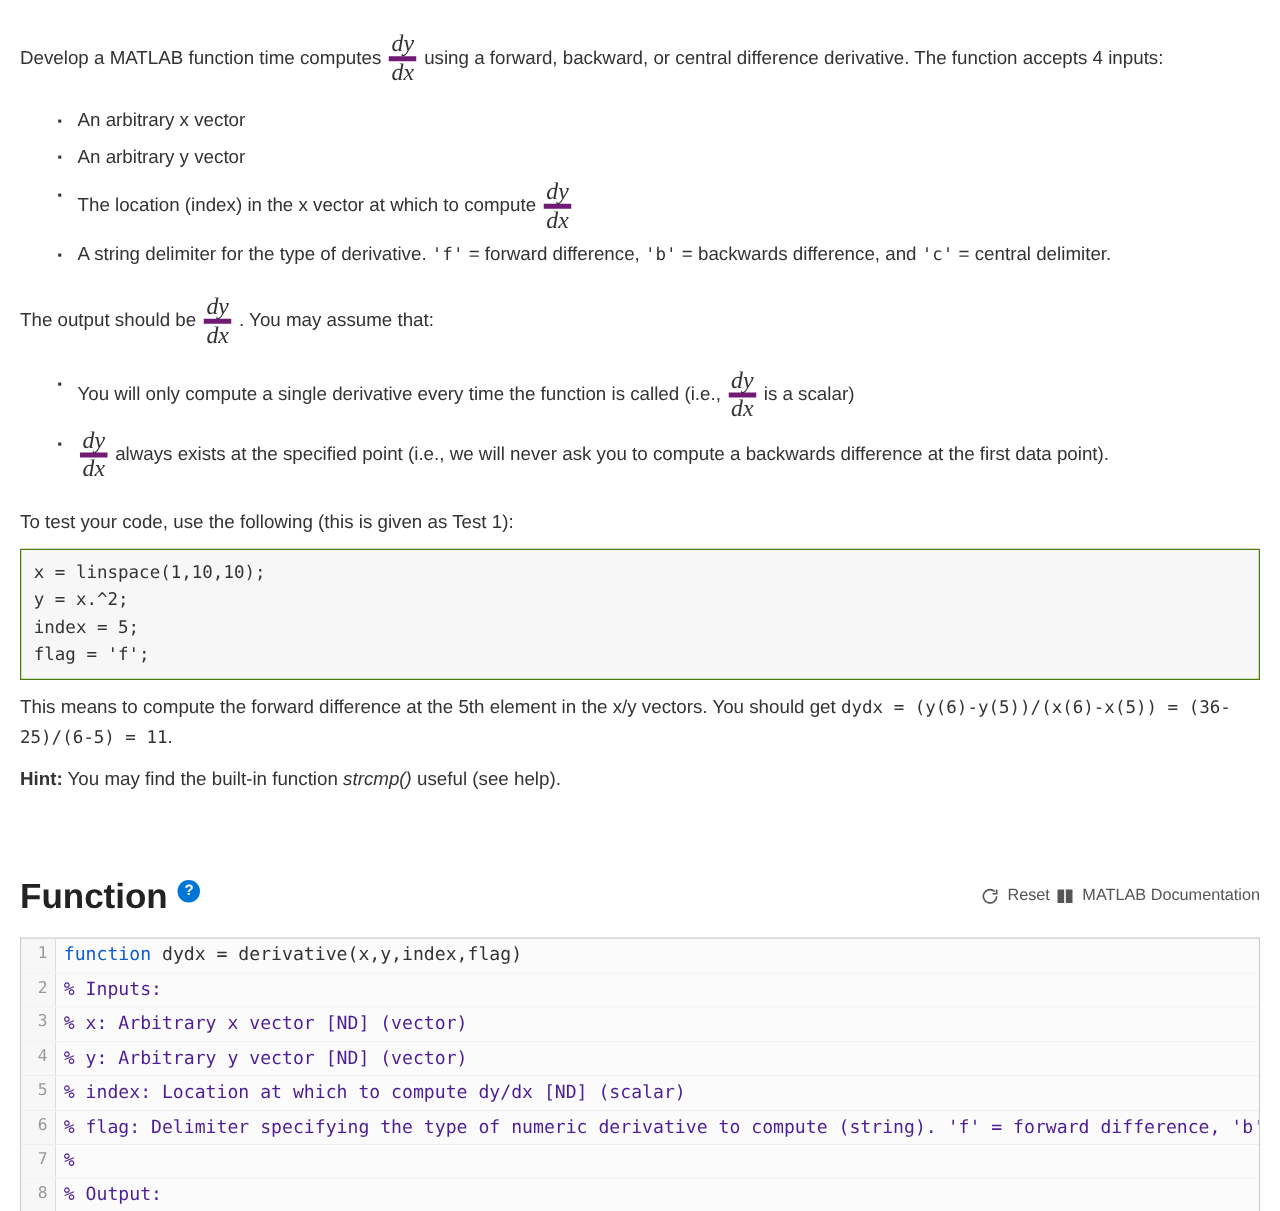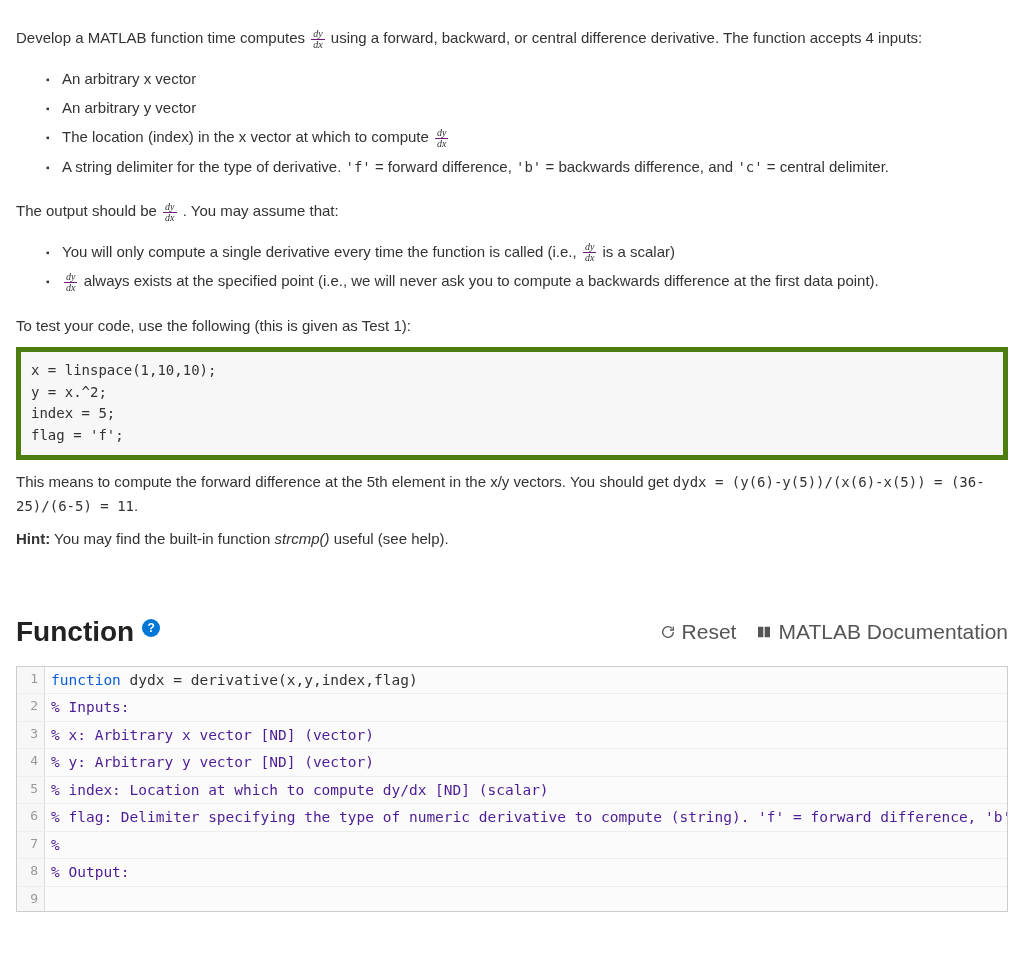--- a/index.html
+++ b/index.html
@@ -11,27 +11,27 @@
     color: #333;
     line-height: 1.55;
     background: #fff;
   }
   .frac {
     display: inline-block;
     vertical-align: middle;
     text-align: center;
     font-style: italic;
     font-family: "Times New Roman", serif;
-    font-size: 10px;
+    font-size: 19px;
     line-height: 1;
     position: relative;
     margin: 0 2px;
   }
   .frac .top { display: block; padding: 0 2px; }
-  .frac .bot { display: block; border-top: 1px solid #701a75; padding: 0 2px; }
+  .frac .bot { display: block; border-top: 4px solid #701a75; padding: 0 2px; }
   ul.bullets {
     list-style: none;
     padding-left: 46px;
     margin: 14px 0 18px 0;
   }
   ul.bullets li {
     position: relative;
     padding: 3px 0;
   }
   ul.bullets li::before {
@@ -41,21 +41,21 @@
     font-size: 10px;
     top: 8px;
     color: #333;
   }
   code.inline, .mono {
     font-family: "Consolas", "Menlo", monospace;
     font-size: 14px;
   }
   pre.codeblk {
     background: #f7f7f7;
-    border: 5px solid #4d7c0f;
+    border: 1px solid #4d7c0f;
     padding: 8px 10px;
     font-family: "Consolas", "Menlo", monospace;
     font-size: 14px;
     margin: 8px 0 10px 0;
     white-space: pre;
     overflow: hidden;
   }
   .section-header {
     display: flex;
     align-items: center;
@@ -80,22 +80,22 @@
     color: #fff;
     font-size: 12px;
     font-weight: bold;
     align-items: center;
     justify-content: center;
     position: relative;
     top: -4px;
   }
   .toolbar {
     display: flex;
-    gap: 20px;
-    font-size: 21px;
+    gap: 4px;
+    font-size: 13px;
     color: #555;
   }
   .tool-link { display: inline-flex; align-items: center; gap: 6px; cursor: pointer; }
   .tool-link svg { width: 16px; height: 16px; }
   .editor {
     border: 1px solid #ccc;
     font-family: "Consolas", "Menlo", monospace;
     font-size: 14.5px;
     background: #fff;
     overflow: hidden;

